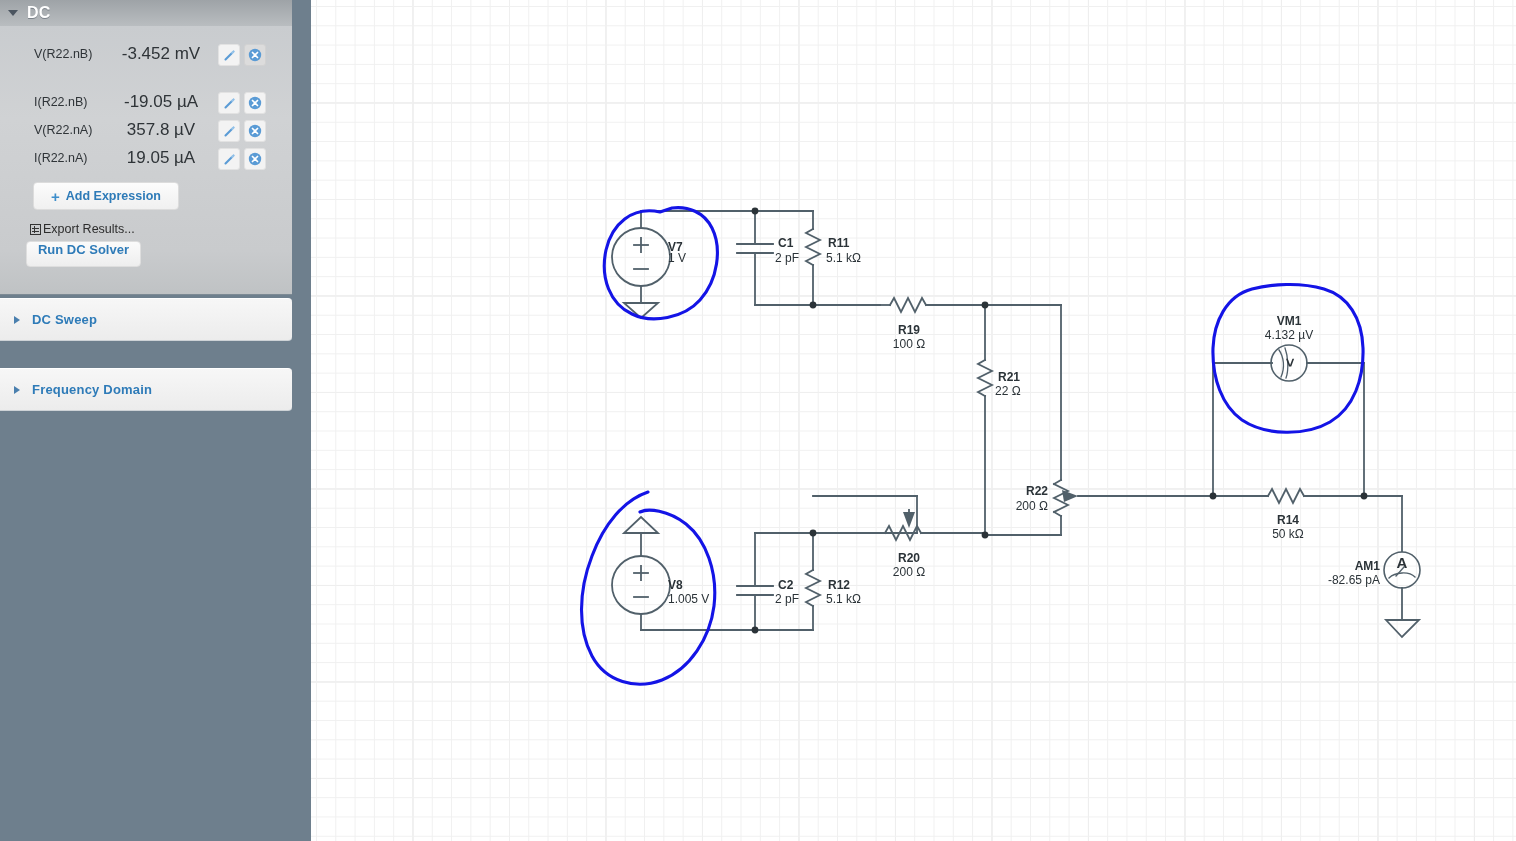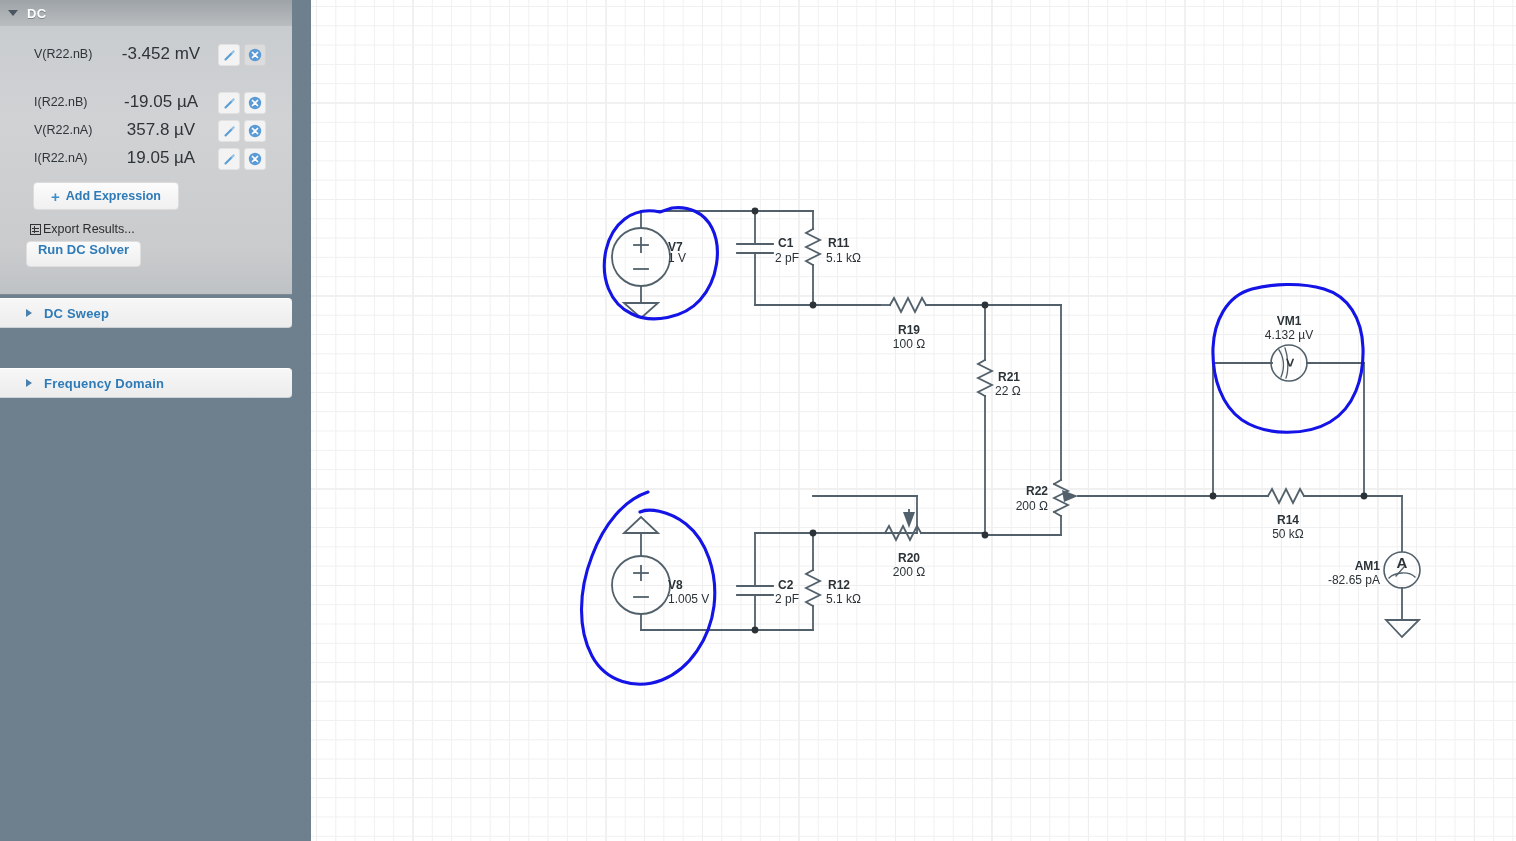--- a/index.html
+++ b/index.html
@@ -34,21 +34,21 @@
     border-right: 5px solid transparent;
     border-top: 6px solid #4b5560;
   }
   .tri-right {
     width: 0; height: 0; margin-left: 14px; margin-right: 12px;
     border-top: 4.5px solid transparent;
     border-bottom: 4.5px solid transparent;
     border-left: 6px solid #4a7fae;
   }
   .dc-title {
-    color: #ffffff; font-size: 13px; font-weight: bold;
+    color: #ffffff; font-size: 16px; font-weight: bold;
     letter-spacing: .3px;
     text-shadow: 0 1px 0 rgba(80,90,100,.55);
   }
 
   
   .expr-list { position: absolute; left: 0; top: 46px; width: 292px; }
   .expr-row {
     position: relative; height: 28px;
     display: flex; align-items: flex-start;
   }
@@ -105,26 +105,26 @@
     position: absolute; left: 26px; top: 241px;
     width: 115px; height: 26px;
     background: linear-gradient(to bottom,#fbfbfb,#eeeeee);
     border: 1px solid #dedede; border-radius: 4px;
     display: flex; align-items: flex-start; justify-content: center;
     color: #2e7bb8; font-size: 13px; font-weight: bold;
   }
 
   
   .acc-row {
-    position: absolute; left: 0; width: 292px; height: 30px;
+    position: absolute; left: 0; width: 292px; height: 43px;
     background: linear-gradient(to bottom,#f7f7f7,#ececec);
     border-top: 1px solid #ffffff;
     border-bottom: 1px solid #cdd2d6;
     border-radius: 0 4px 4px 0;
-    display: flex; align-items: center; padding-left: 12px;
+    display: flex; align-items: center;
   }
   .acc-label {
     color: #2e7bb8; font-size: 13px; font-weight: bold; letter-spacing: .2px;
   }
 
   
   #canvas {
     position: absolute; left: 311px; top: 0;
     width: 1205px; height: 841px;
     background-color: #ffffff;

